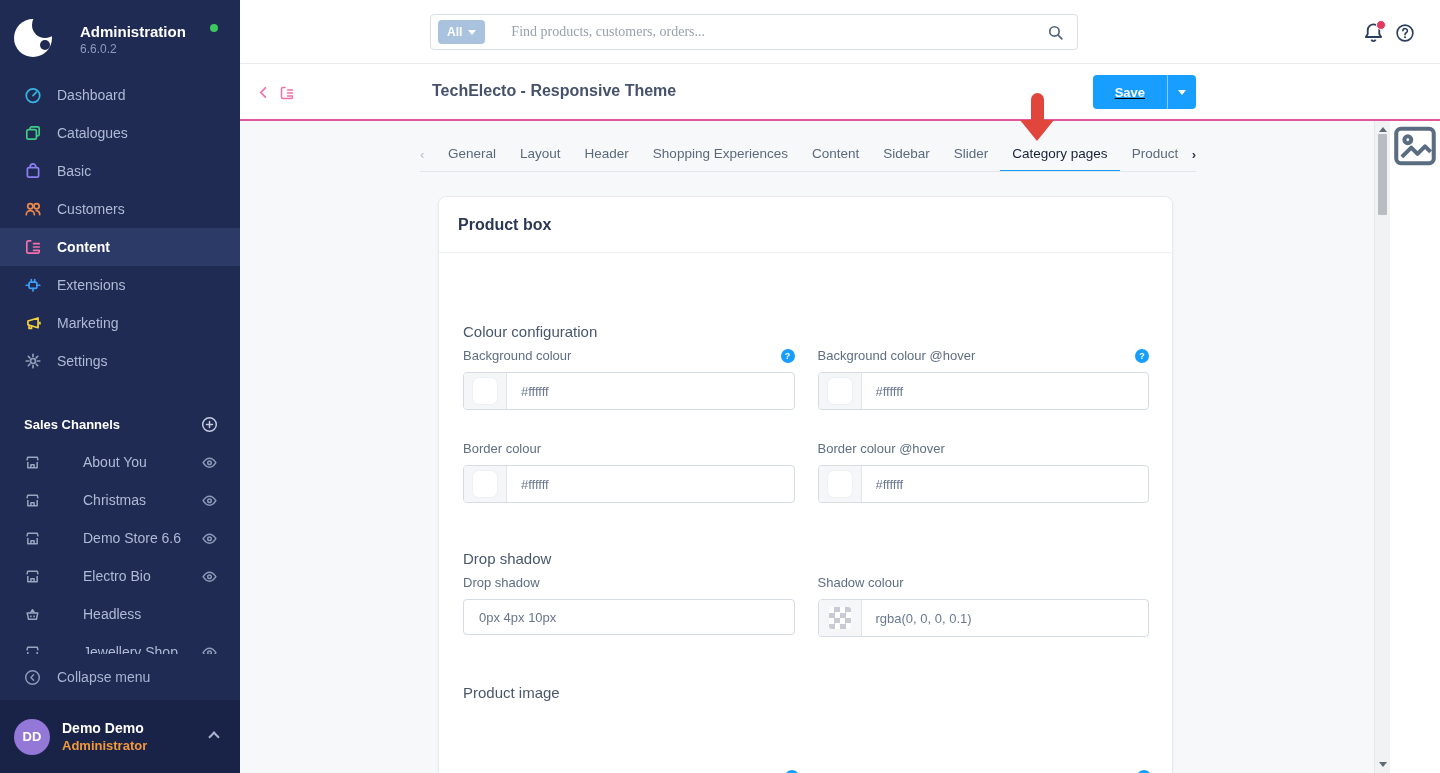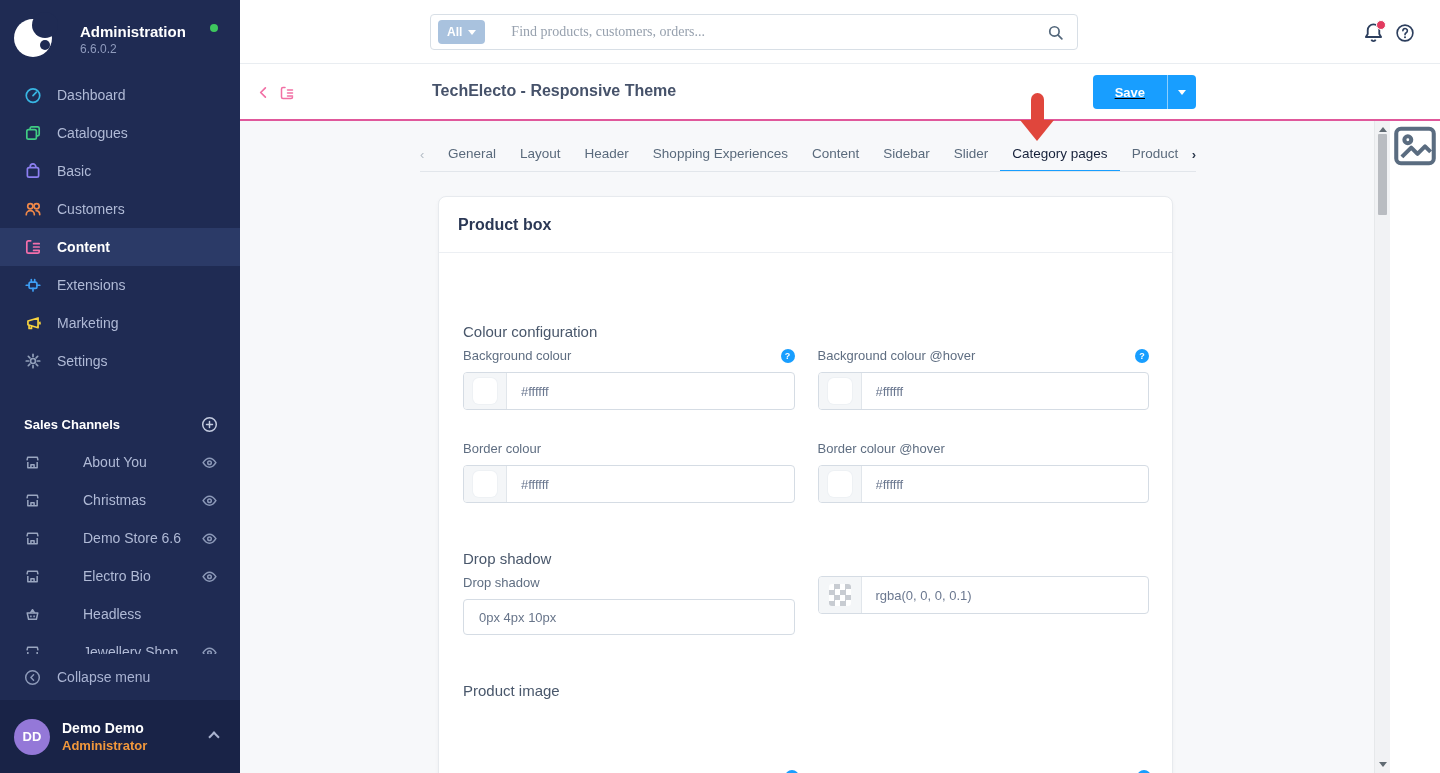--- a/index.html
+++ b/index.html
@@ -455,20 +455,23 @@
       <div class="section">
         <div class="section-heading">Drop shadow</div>
         <div class="grid2">
           <div>
             <div class="field-label-row">
               <span class="field-label">Drop shadow</span>
             </div>
             <input class="text-input" style="margin-top: 9px;" readonly="" value="0px 4px 10px">
           </div>
           <div>
+            <div class="field-label-row">
+              <span class="field-label">Shadow colour</span>
+            </div>
             <div class="color-input">
               <span class="swatch-zone">
                   <span class="checker-swatch"></span>
                 </span>
               <input class="color-value" readonly="" value="rgba(0, 0, 0, 0.1)" style="">
             </div>
           </div>
         </div>
       </div>
 

